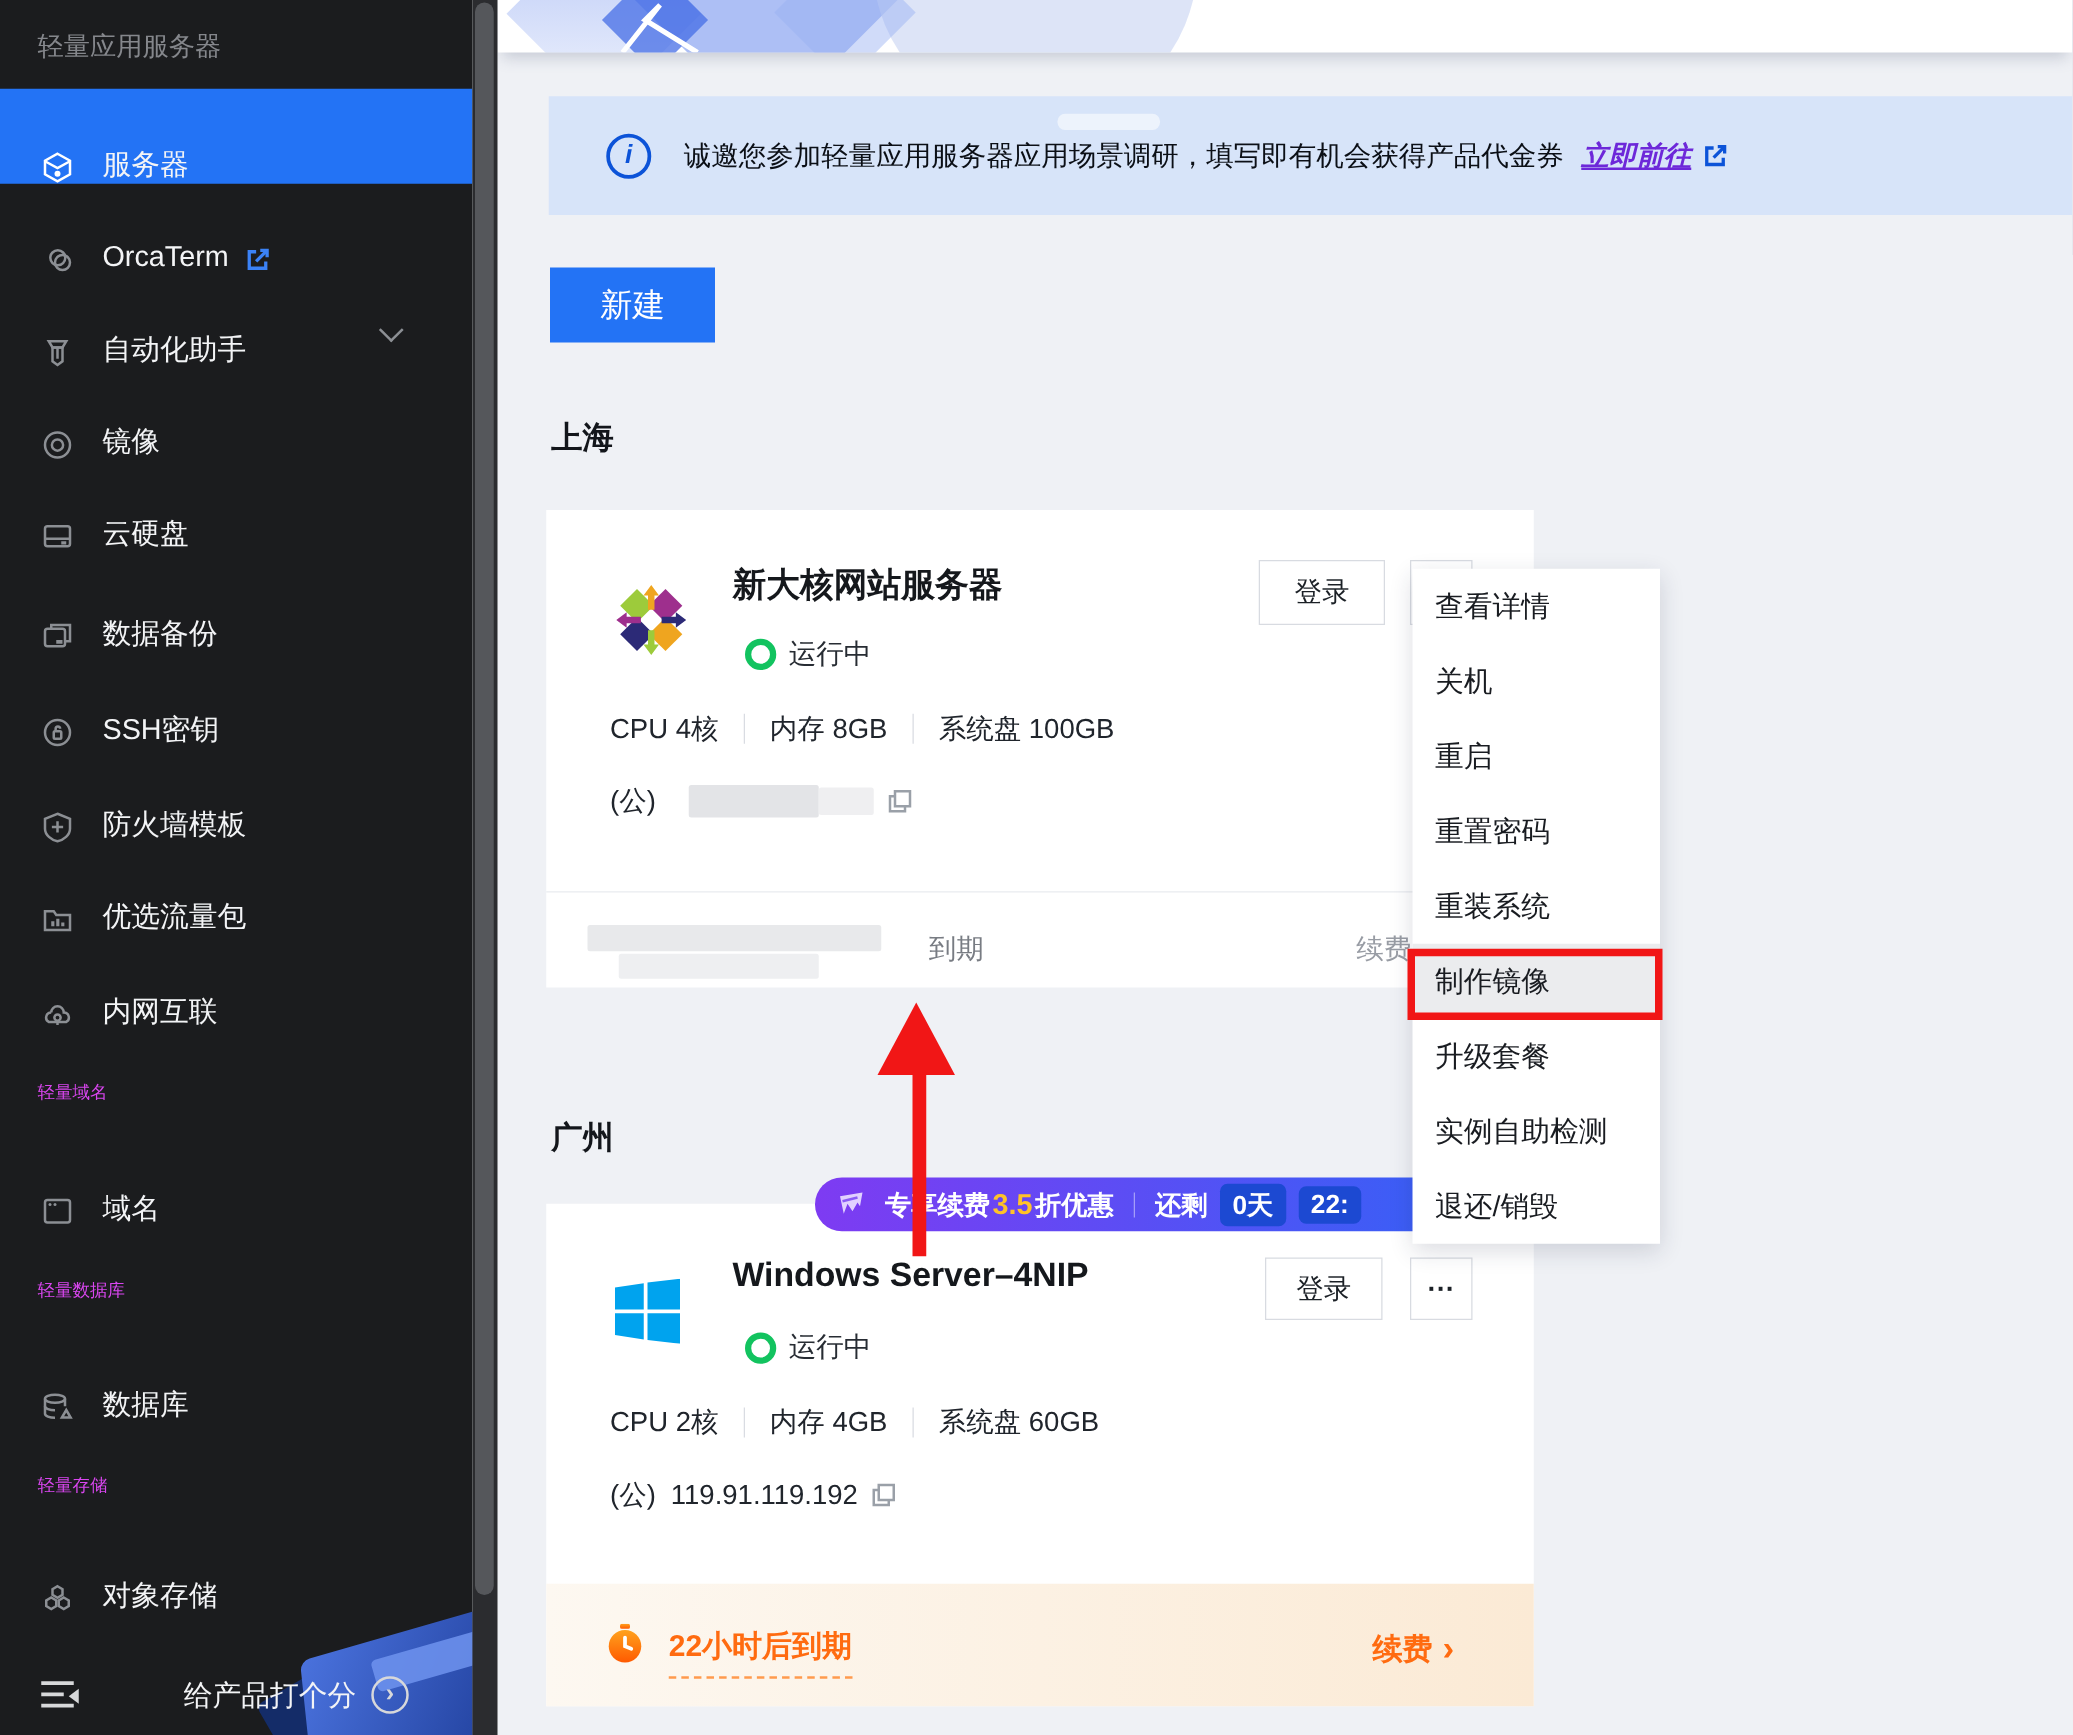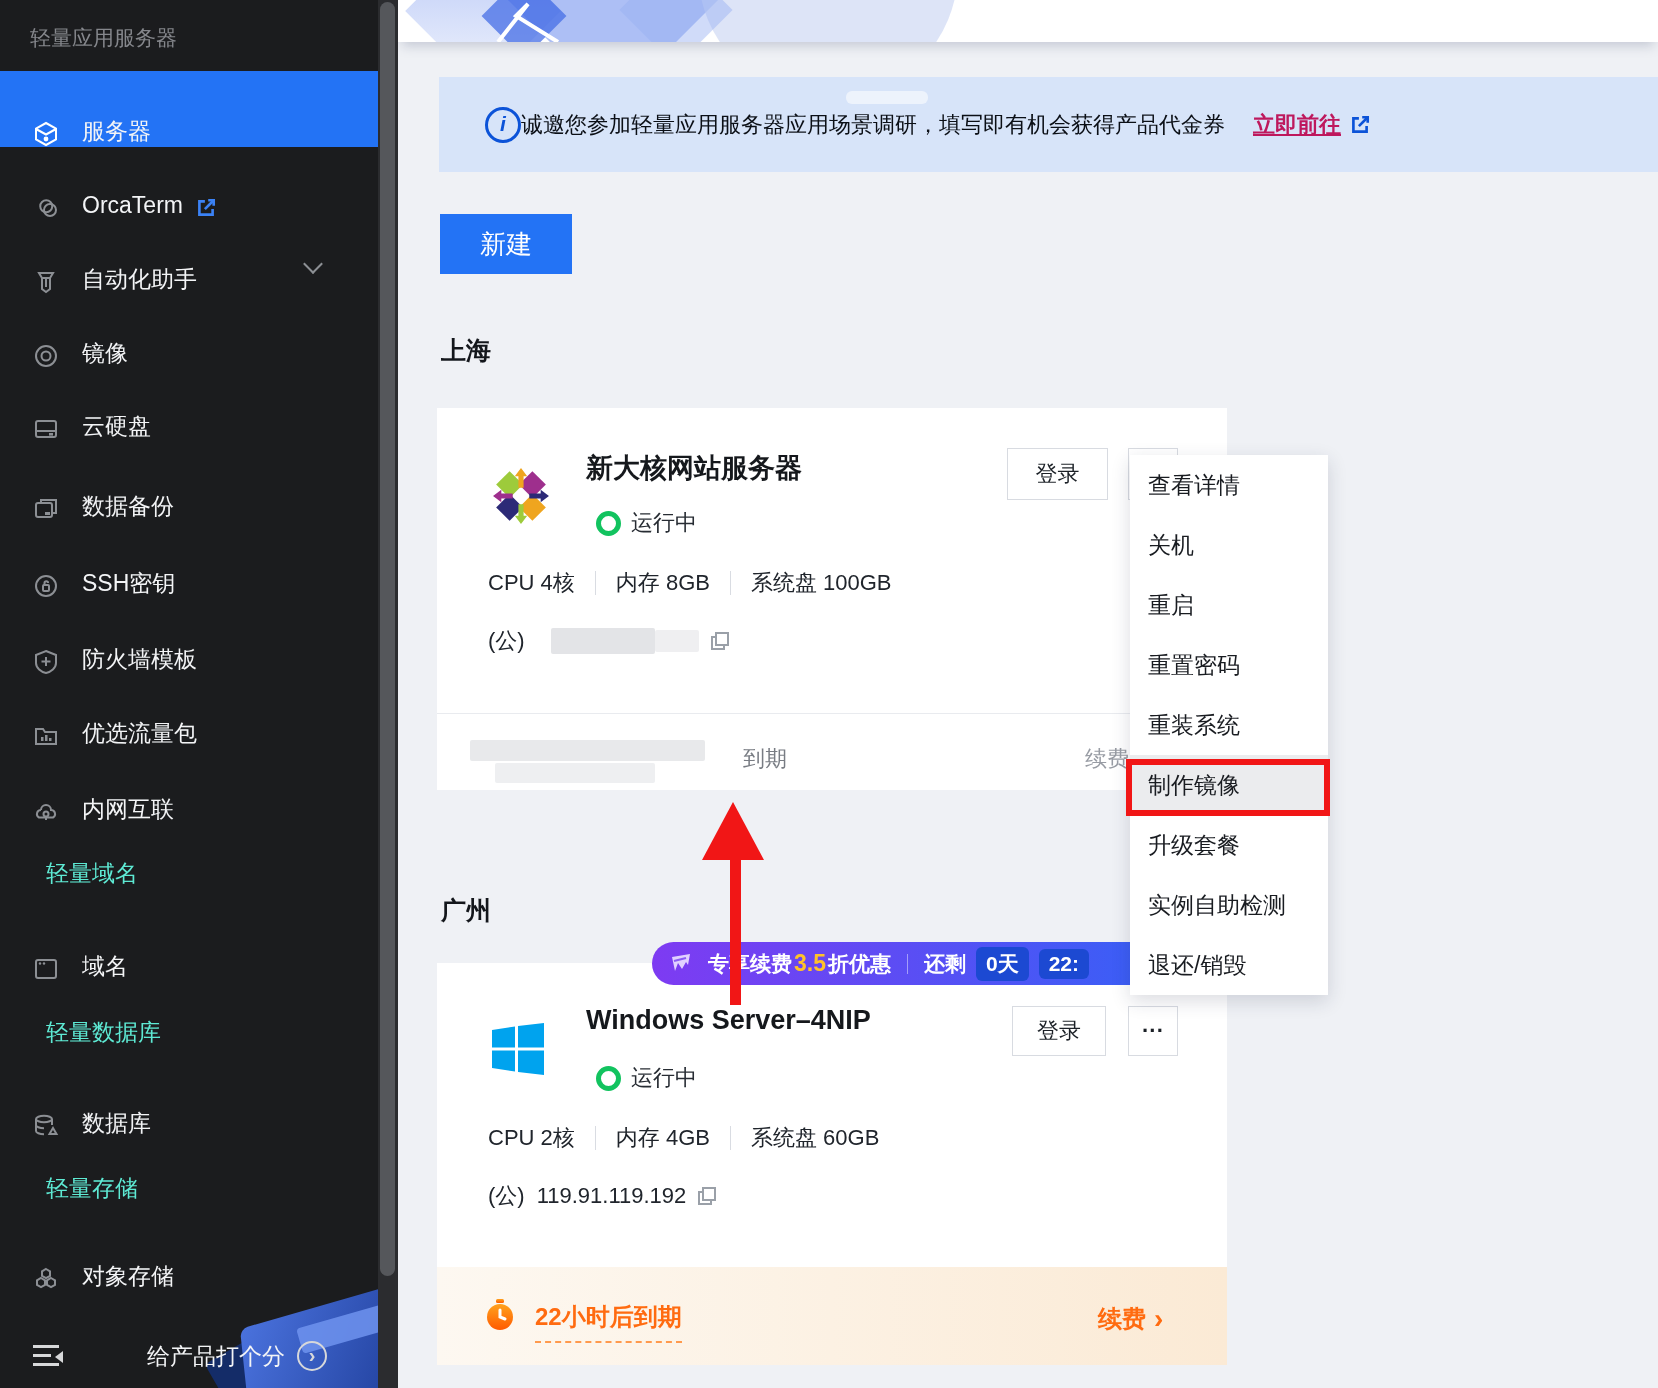--- a/index.html
+++ b/index.html
@@ -4,21 +4,21 @@
 <style>
   html,body{margin:0;padding:0;background:#dfe2e8;font-family:"Liberation Sans","DejaVu Sans",sans-serif;}
   .stage{position:relative;width:1658px;height:1388px;background:#eff1f5;overflow:hidden;}
 
   
   .sidebar{position:absolute;left:0;top:0;width:378px;height:1388px;background:#1b1c1e;overflow:hidden;z-index:5;}
   .sb-title{position:absolute;left:30px;top:18px;height:40px;line-height:40px;color:#85878c;font-size:21px;}
   .sb-row{position:absolute;left:0;width:378px;height:64px;display:flex;align-items:flex-end;color:#f3f4f6;font-size:23px;}
   .sb-row .ic{width:26px;height:26px;margin-left:33px;margin-right:23px;flex:0 0 26px;display:flex;align-items:center;justify-content:center;}
   .sb-row.sel{background:#2373f5;height:76px;}
-  .sb-header{position:absolute;left:46px;width:300px;height:64px;line-height:64px;color:#5eead4;font-size:23px;}
+  .sb-header{position:absolute;left:30px;width:300px;height:64px;line-height:64px;color:#d946ef;font-size:14px;}
   .sb-chev{width:12px;height:12px;border-right:2px solid #8c8f94;border-bottom:2px solid #8c8f94;transform:rotate(45deg);position:absolute;right:58px;top:26px;}
   .sb-scrolltrack{position:absolute;left:378px;top:0;width:20px;height:1388px;background:#2b2c2f;z-index:6;}
   .sb-thumb{position:absolute;left:2px;top:2px;width:15px;height:1274px;background:#55575b;border-radius:8px;}
   .sb-bottom{position:absolute;left:0;bottom:0;width:378px;height:64px;display:flex;align-items:center;z-index:3;}
   .burger{margin-left:33px;width:30px;height:22px;position:relative;}
   .burger i{position:absolute;left:0;width:26px;height:3px;background:#d7d8da;}
   .burger i:nth-child(1){top:0}.burger i:nth-child(2){top:9px;width:18px}.burger i:nth-child(3){top:18px}
   .burger b{position:absolute;right:0;top:6px;border-top:6px solid transparent;border-bottom:6px solid transparent;border-right:8px solid #d7d8da;}
   .rate-label{margin-left:84px;color:#f3f4f6;font-size:23px;}
   .rate-circle{margin-left:12px;width:26px;height:26px;border:2px solid #d7d8da;border-radius:50%;color:#d7d8da;font-size:20px;line-height:24px;text-align:center;font-weight:bold;}
@@ -31,22 +31,22 @@
   .hd1{position:absolute;left:30px;top:-44px;width:110px;height:110px;background:linear-gradient(135deg,rgba(120,150,238,.55),rgba(190,205,246,.2));transform:rotate(45deg);}
   .hd2{position:absolute;left:140px;top:-76px;width:150px;height:150px;background:rgba(92,128,235,.5);transform:rotate(45deg);}
   .hd3{position:absolute;left:96px;top:-14px;width:60px;height:60px;background:rgba(70,110,230,.75);transform:rotate(45deg);}
   .hd4{position:absolute;left:300px;top:-160px;width:260px;height:260px;border-radius:50%;background:rgba(203,213,243,.65);}
   .hd5{position:absolute;left:238px;top:-30px;width:80px;height:80px;background:rgba(150,175,242,.45);transform:rotate(45deg);}
 
   
   .notice{position:absolute;left:439px;top:77px;width:1219px;height:95px;background:#d7e4f9;display:flex;align-items:center;z-index:3;}
   .notice .patch{position:absolute;left:407px;top:14px;width:82px;height:13px;background:rgba(255,255,255,.55);border-radius:6px;}
   .info-circ{width:30px;height:30px;border:3px solid #0c53d8;border-radius:50%;margin-left:46px;color:#0c53d8;font-size:21px;font-weight:bold;font-style:italic;text-align:center;line-height:28px;flex:0 0 30px;}
-  .notice-text{font-size:22px;color:#0b0f16;}
-  .notice-link{margin-left:28px;font-size:22px;font-weight:bold;color:#be185d;text-decoration:underline;cursor:pointer;}
+  .notice-text{margin-left:26px;font-size:22px;color:#0b0f16;}
+  .notice-link{margin-left:14px;font-size:22px;font-weight:bold;color:#6d28d9;text-decoration:underline;cursor:pointer;font-style:italic;}
   .extlink{width:22px;height:22px;margin-left:8px;}
 
   
   .btn-create{position:absolute;left:440px;top:214px;width:132px;height:60px;background:#2373f5;color:#fff;font-size:26px;display:flex;align-items:center;justify-content:center;cursor:pointer;z-index:2;}
   .region-label{position:absolute;left:441px;height:36px;line-height:36px;font-size:25px;font-weight:600;color:#13161b;z-index:2;}
 
   
   .card{position:absolute;left:437px;width:790px;background:#ffffff;z-index:1;}
   .os-icon{position:absolute;left:55px;top:59px;width:58px;height:58px;}
   .card-title{position:absolute;left:149px;top:42px;font-size:27px;font-weight:bold;color:#15181c;}

